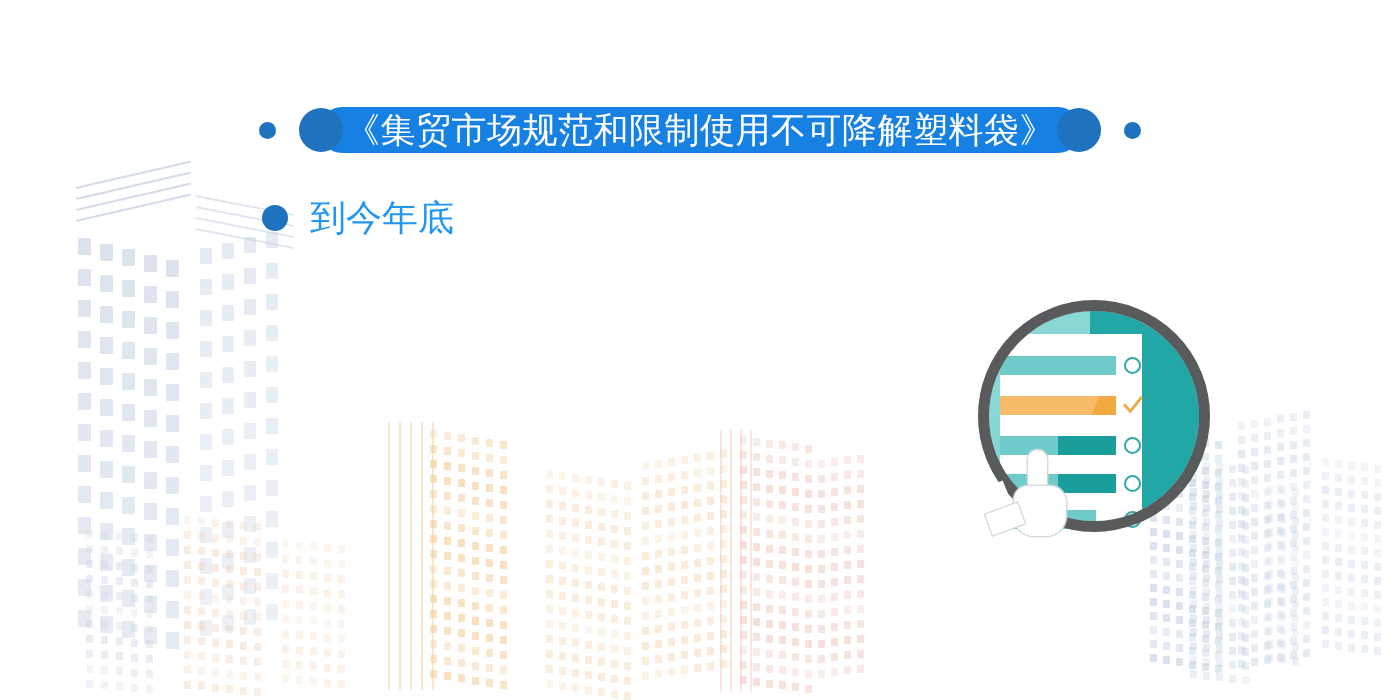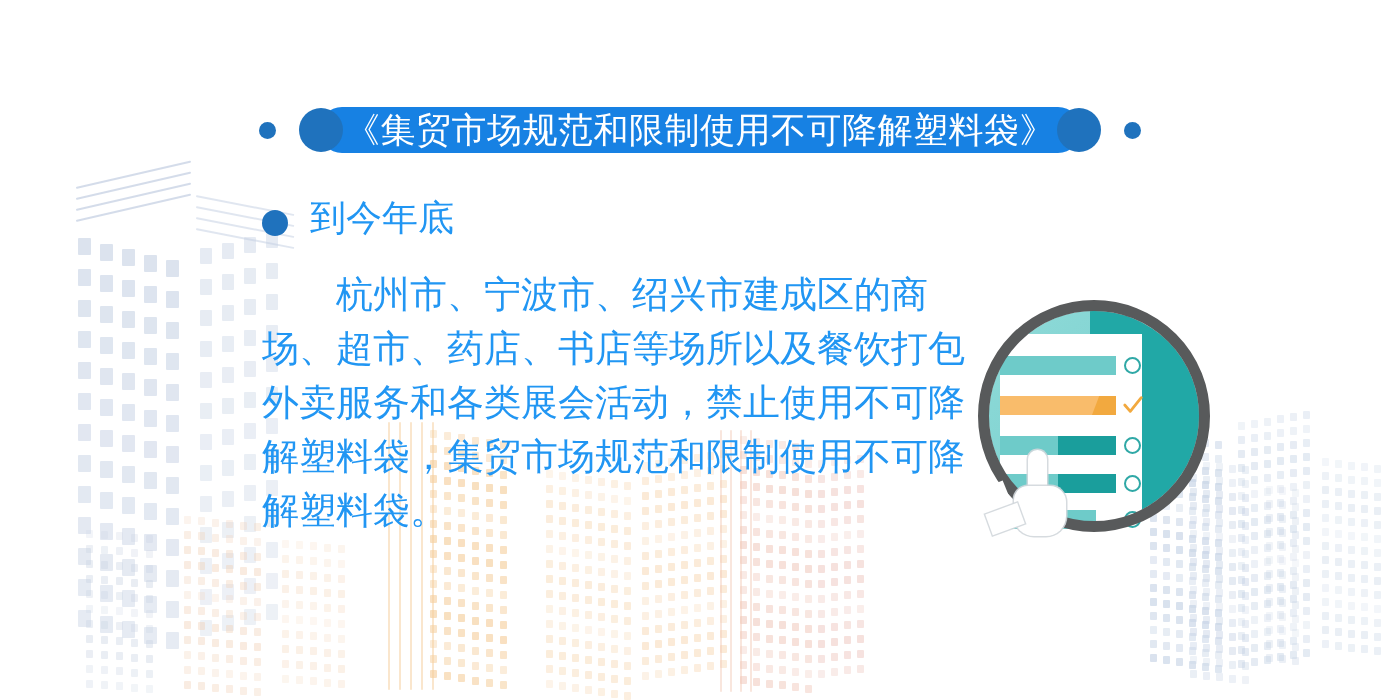--- a/index.html
+++ b/index.html
@@ -44,21 +44,21 @@
   .banner-text{
     color:#ffffff;
     font-size:35px;
     line-height:46px;
     letter-spacing:.5px;
     white-space:nowrap;
     font-weight:400;
   }
 
   
-  .subtitle-row{position:absolute;left:262px;top:200px;display:flex;align-items:flex-end;gap:22px;}
+  .subtitle-row{position:absolute;left:262px;top:200px;display:flex;align-items:center;gap:22px;}
   .sub-dot{width:26px;height:26px;border-radius:50%;background:#1f72bd;flex:0 0 auto;}
   .subtitle-text{color:#2196f3;font-size:36px;line-height:1;white-space:nowrap;}
 
   
   .body-copy{position:absolute;left:262px;top:268px;width:706px;
     color:#2196f3;font-size:37px;line-height:54px;}
   .body-copy p{margin:0;text-indent:2em;}
 
   
   .illus{position:absolute;left:978px;top:300px;width:232px;height:232px;}
@@ -1313,23 +1313,20 @@
     <div class="dot-lg"></div>
     <div class="gap-a"></div>
     <div class="dot-sm"></div>
   </div>
 
   <div class="subtitle-row">
     <div class="sub-dot"></div>
     <div class="subtitle-text">到今年底</div>
   </div>
 
-  <div class="body-copy">
-    <p>杭州市、宁波市、绍兴市建成区的商场、超市、药店、书店等场所以及餐饮打包外卖服务和各类展会活动，禁止使用不可降解塑料袋，集贸市场规范和限制使用不可降解塑料袋。</p>
-  </div>
 
   <div class="illus">
 
     <div class="disc">
       <div class="disc-light"></div>
       <div class="disc-dark"></div>
     </div>
 
     <div class="card"></div>
     <div class="card-fold"></div>

